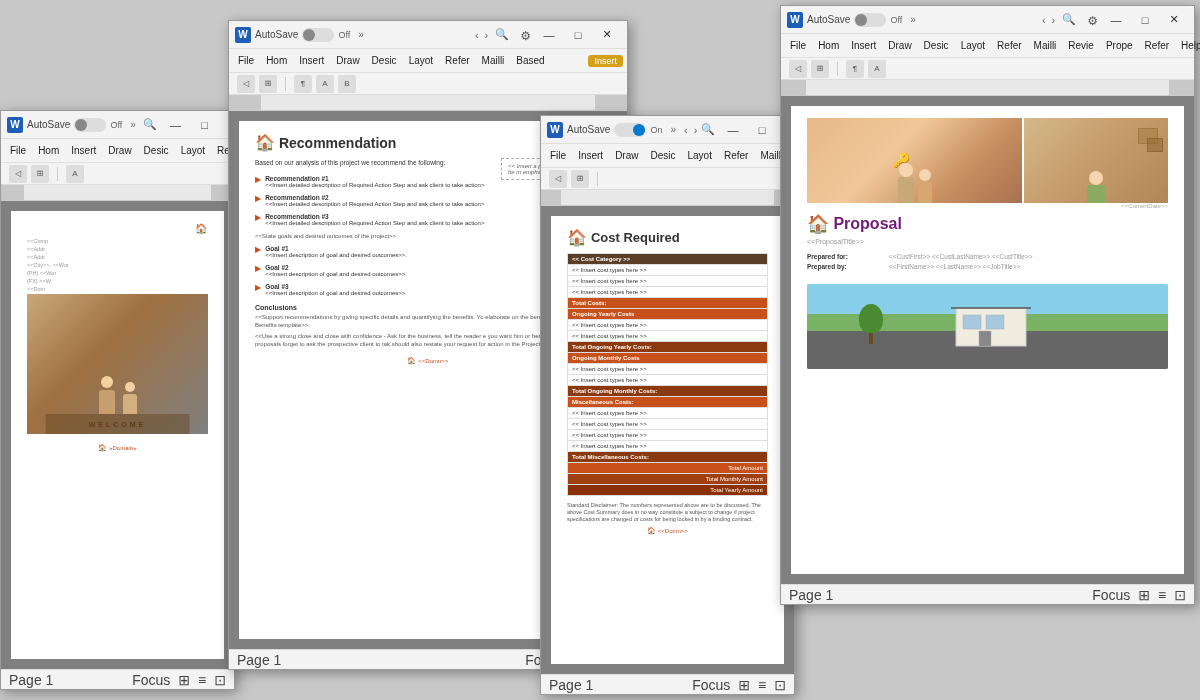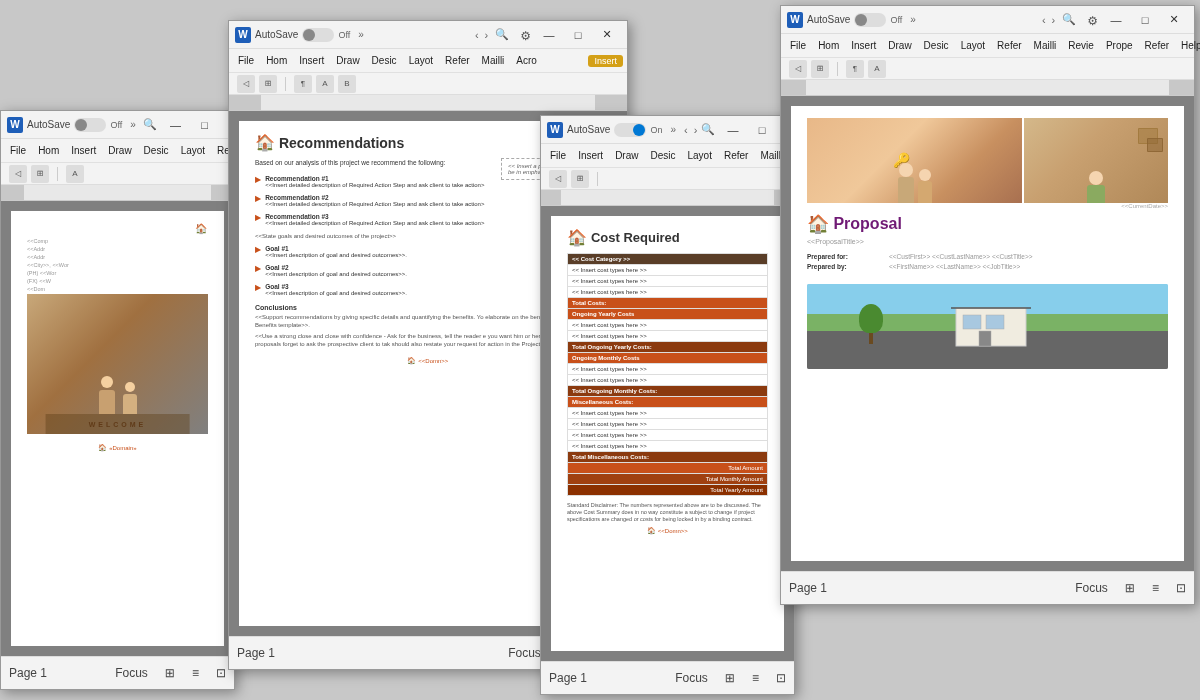--- a/index.html
+++ b/index.html
@@ -206,37 +206,37 @@
 
     .doc-page {
       background: white;
       width: 100%;
       height: 100%;
       overflow: hidden;
       position: relative;
     }
 
     .status-bar {
-      height: 33px;
+      height: 20px;
       background: #f3f3f3;
       border-top: 1px solid #ddd;
       display: flex;
       align-items: center;
       padding: 0 8px;
-      font-size: 12px;
+      font-size: 14px;
       color: #444;
       flex-shrink: 0;
       gap: 10px;
     }
 
     .status-right {
       margin-left: auto;
       display: flex;
       align-items: center;
-      gap: 17px;
+      gap: 8px;
     }
 
     
     .window-1 {
       left: 0;
       top: 110px;
       width: 235px;
       height: 580px;
     }
 
@@ -564,41 +564,41 @@
   </div>
   <div class="menu-bar">
     <span class="menu-item">File</span>
     <span class="menu-item">Hom</span>
     <span class="menu-item">Insert</span>
     <span class="menu-item">Draw</span>
     <span class="menu-item">Desic</span>
     <span class="menu-item">Layot</span>
     <span class="menu-item">Refer</span>
     <span class="menu-item">Mailli</span>
-    <span class="menu-item">Acro</span>
+    <span class="menu-item">Based</span>
     <div class="editing-badge">Insert</div>
   </div>
   <div class="ribbon-bar">
     <div class="ribbon-icon">◁</div>
     <div class="ribbon-icon">⊞</div>
     <div class="ribbon-line"></div>
     <div class="ribbon-icon">¶</div>
     <div class="ribbon-icon">A</div>
     <div class="ribbon-icon">B</div>
   </div>
   <div class="ruler">
     <div style="height:100%;background:linear-gradient(to right, #c8c8c8 8%, #e8e8e8 8%, #e8e8e8 92%, #c8c8c8 92%);"></div>
   </div>
   <div class="doc-content">
     <div class="doc-page">
       <div class="doc-inner">
 
         <div style="display:flex;align-items:center;gap:4px;margin-bottom:6px;">
           <span style="font-size:16px;color:#c8501a;">🏠</span>
-          <span style="font-size:14px;font-weight:bold;color:#333;">Recommendations</span>
+          <span style="font-size:14px;font-weight:bold;color:#333;">Recommendation</span>
         </div>
 
         <div class="pull-quote">
           <span>&lt;&lt; Insert a pull quote that will be in emphasis text &gt;&gt;</span>
         </div>
 
         <div class="rec-intro">Based on our analysis of this project we recommend the following:</div>
 
         <div class="rec-item">
           <span class="rec-bullet-arrow">▶</span>

